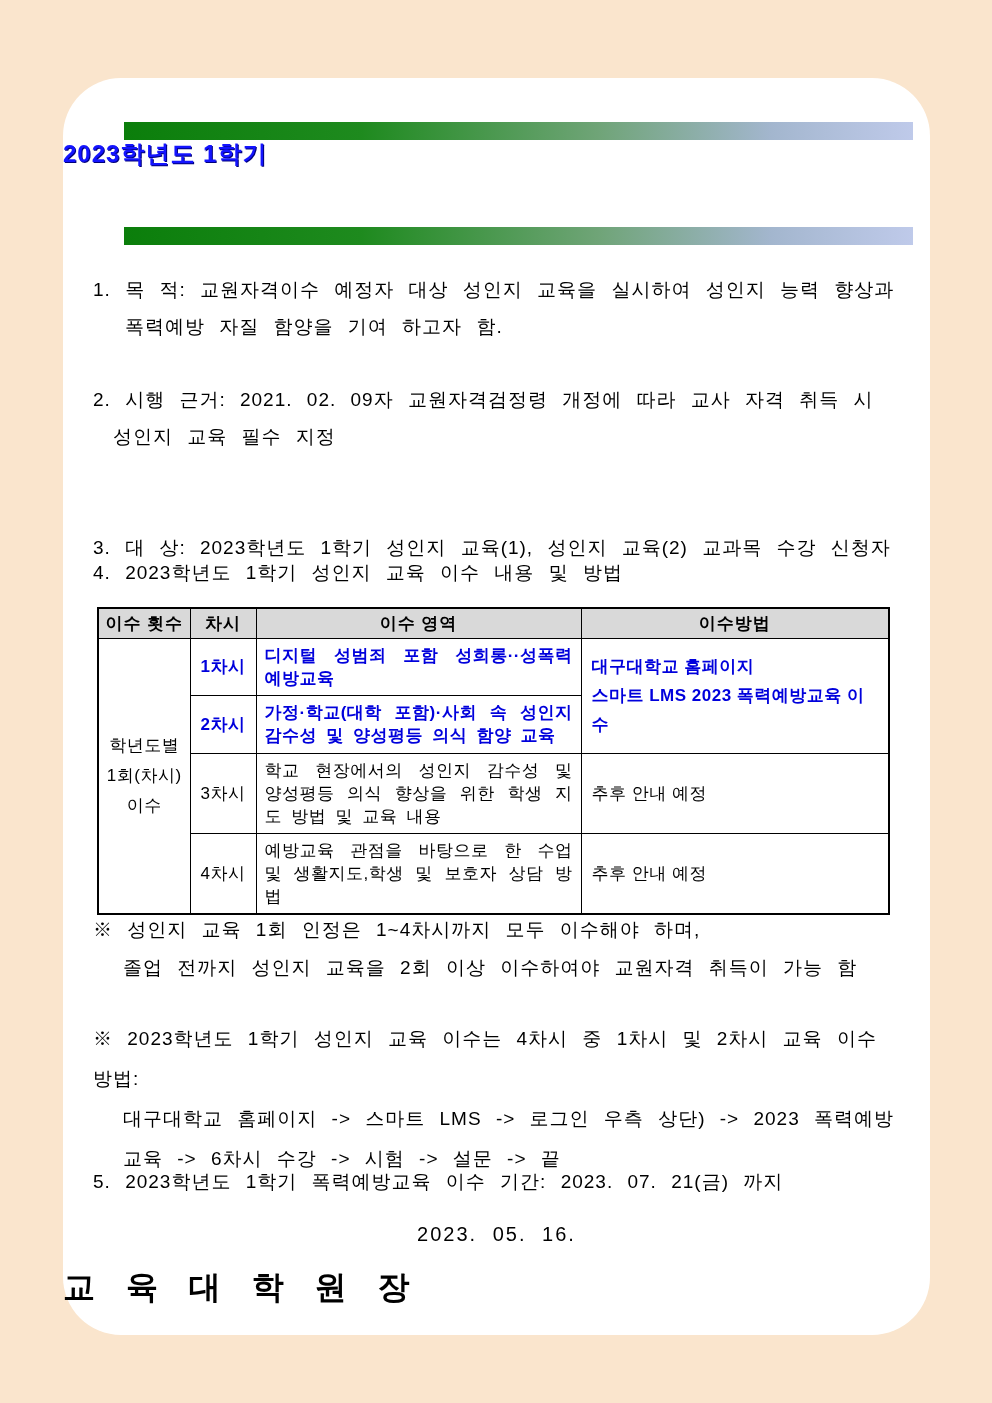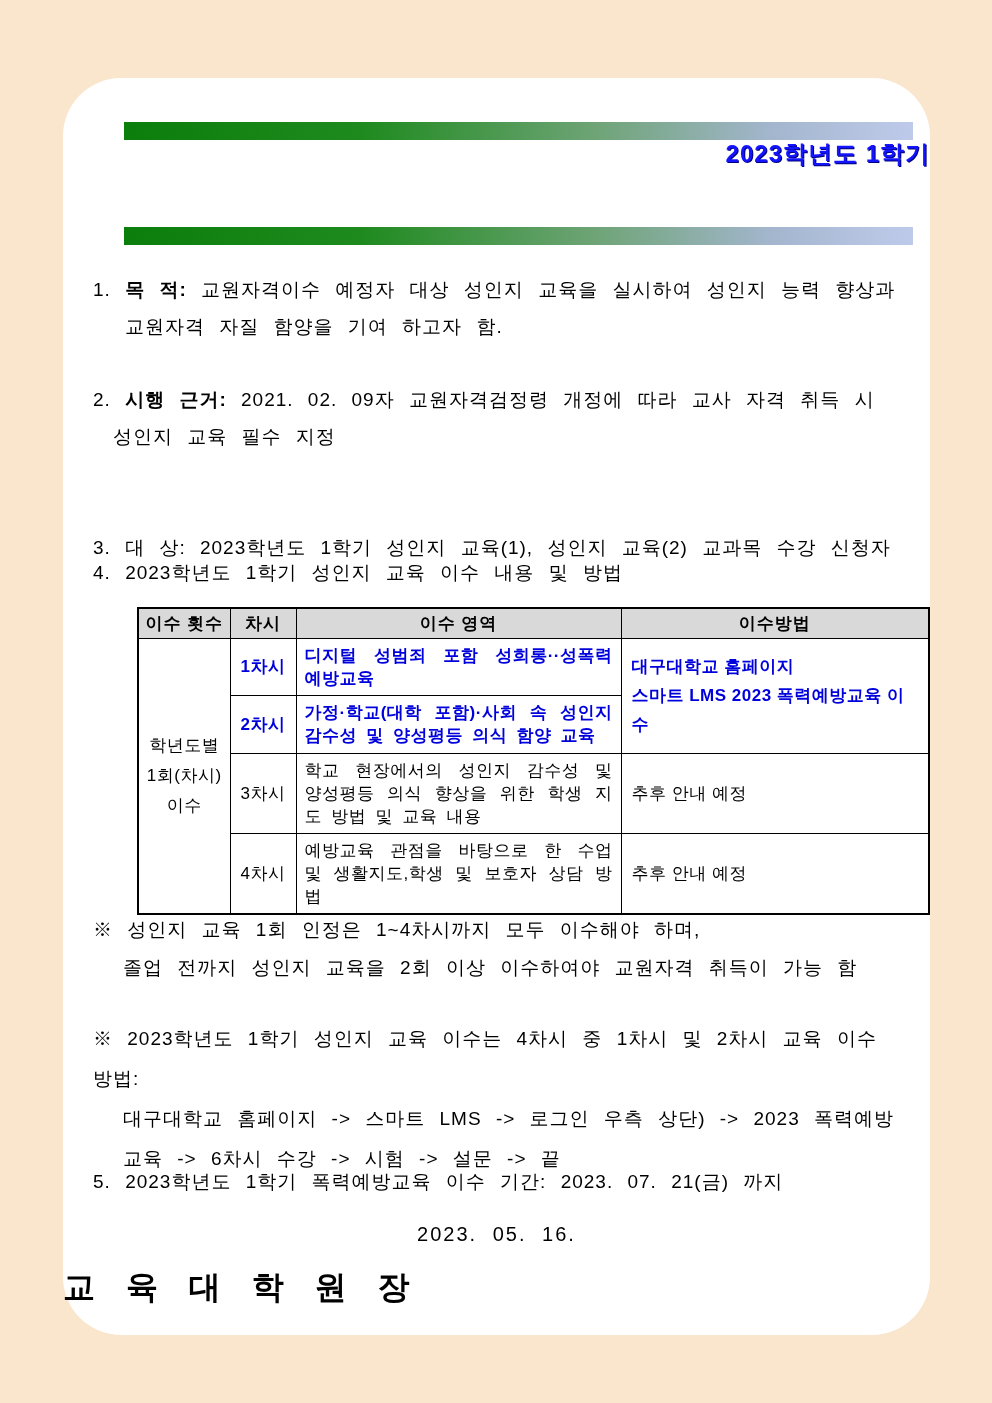--- a/index.html
+++ b/index.html
@@ -18,47 +18,46 @@
     border-radius:58px;
   }
   .bar {
     position:absolute; left:61px; width:789px; height:18px;
     background:linear-gradient(to right, #0B7E0B 0%, #1E8A1E 30%, #6FA477 60%, #A3B6CE 82%, #BFCAEA 100%);
   }
   .bar-top { top:44px; }
   .bar-bottom { top:149px; }
   .subtitle {
     position:absolute; top:60px; left:0; width:100%;
-    text-align:right; font-size:24px; font-weight:bold;
+    text-align:left; font-size:24px; font-weight:bold;
     color:#1414FF; letter-spacing:1px;
     text-shadow:1px 1px 0 #00007a;
   }
   .main-title {
     position:absolute; top:106px; left:0; width:100%;
     text-align:center; font-size:26px; font-weight:bold;
     letter-spacing:1px; word-spacing:7px;
   }
   .para {
     position:absolute; left:30px; width:810px;
     font-size:19px; letter-spacing:1px; word-spacing:8px;
     line-height:37px;
   }
-  .para .lbl { font-weight:bold;margin-top:8px; }
+  .para .lbl { font-weight:normal;margin-top:8px; }
   .ind1 { padding-left:32px; }
   .ind2 { padding-left:20px; }
   .ind3 { padding-left:30px; }
   .note { line-height:38px; }
   .note2 { line-height:40px; }
   table.edu {
     position:absolute; left:34px; top:529px;
     width:791px; border-collapse:collapse;
     border:2px solid #000;
     table-layout:fixed;
     font-size:17px;
-    margin-left:40px;
   }
   table.edu th, table.edu td { border:1px solid #000; }
   table.edu th {
     background:#D9D9D9; font-weight:bold;
     height:30px; text-align:center; letter-spacing:1px;
   }
   td.group-cell {
     text-align:center; white-space:pre-line; line-height:30px;
     letter-spacing:0.5px;
   }
@@ -93,21 +92,21 @@
 <body>
 
 <div class="card">
 
   <div class="bar bar-top"></div>
   <div class="subtitle">2023학년도 1학기</div>
   <div class="bar bar-bottom"></div>
 
   <div class="para" style="top:193px;">
     <div><span>1.</span> <span class="lbl">목 적:</span> <span>교원자격이수 예정자 대상 성인지 교육을 실시하여 성인지 능력 향상과</span></div>
-    <div class="ind1">교원자격 자질 함양을 기여 하고자 함.</div>
+    <div class="ind1">폭력예방 자질 함양을 기여 하고자 함.</div>
   </div>
 
   <div class="para" style="top:303px;">
     <div><span>2.</span> <span class="lbl">시행 근거:</span>  <span>2021. 02. 09자 교원자격검정령 개정에 따라 교사 자격 취득 시</span></div>
     <div class="ind2">성인지 교육 필수 지정</div>
   </div>
 
   <div class="para" style="top:411px;margin-top:40px;">
     <span>3.</span> <span>대 상: 2023학년도 1학기 성인지 교육(1), 성인지 교육(2) 교과목 수강 신청자</span>
   </div>

